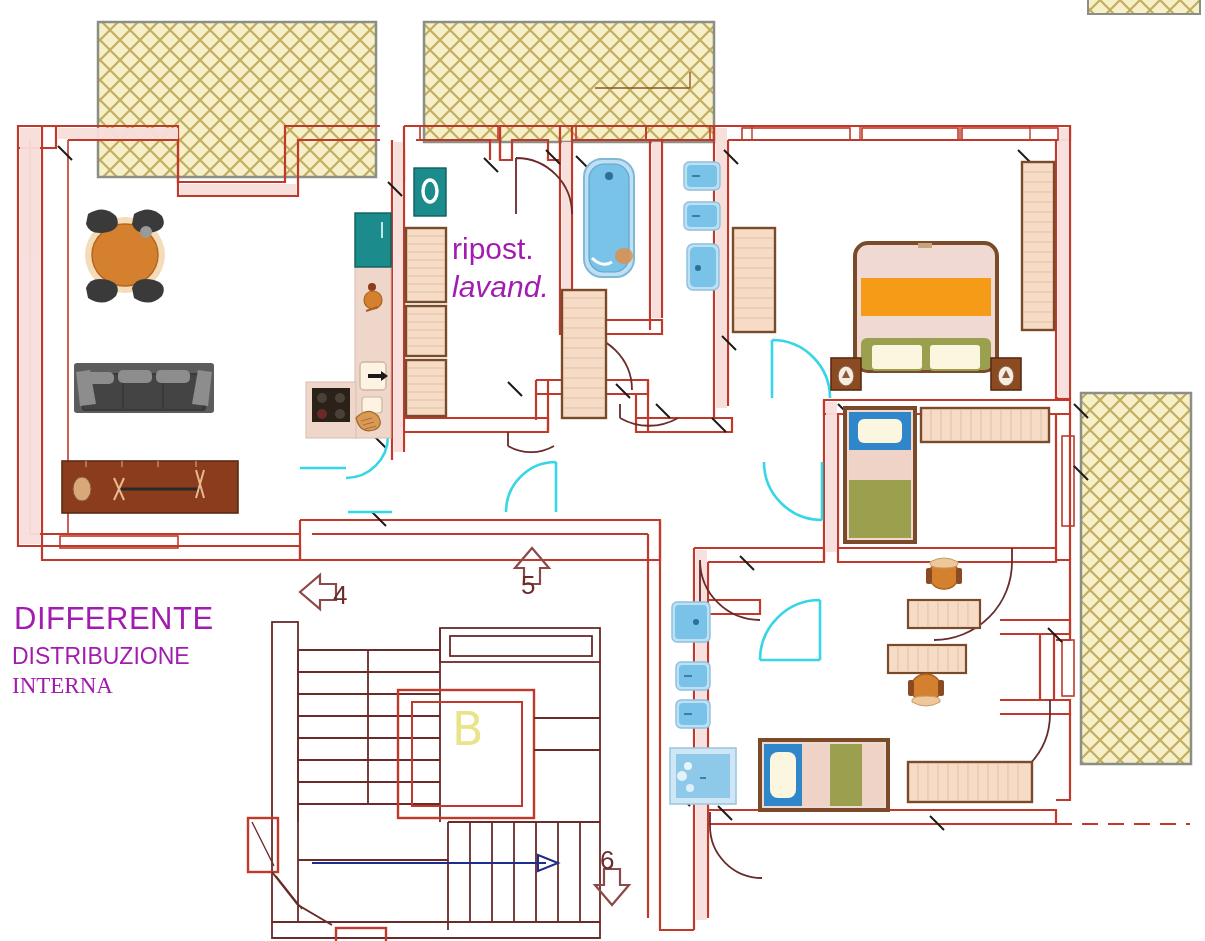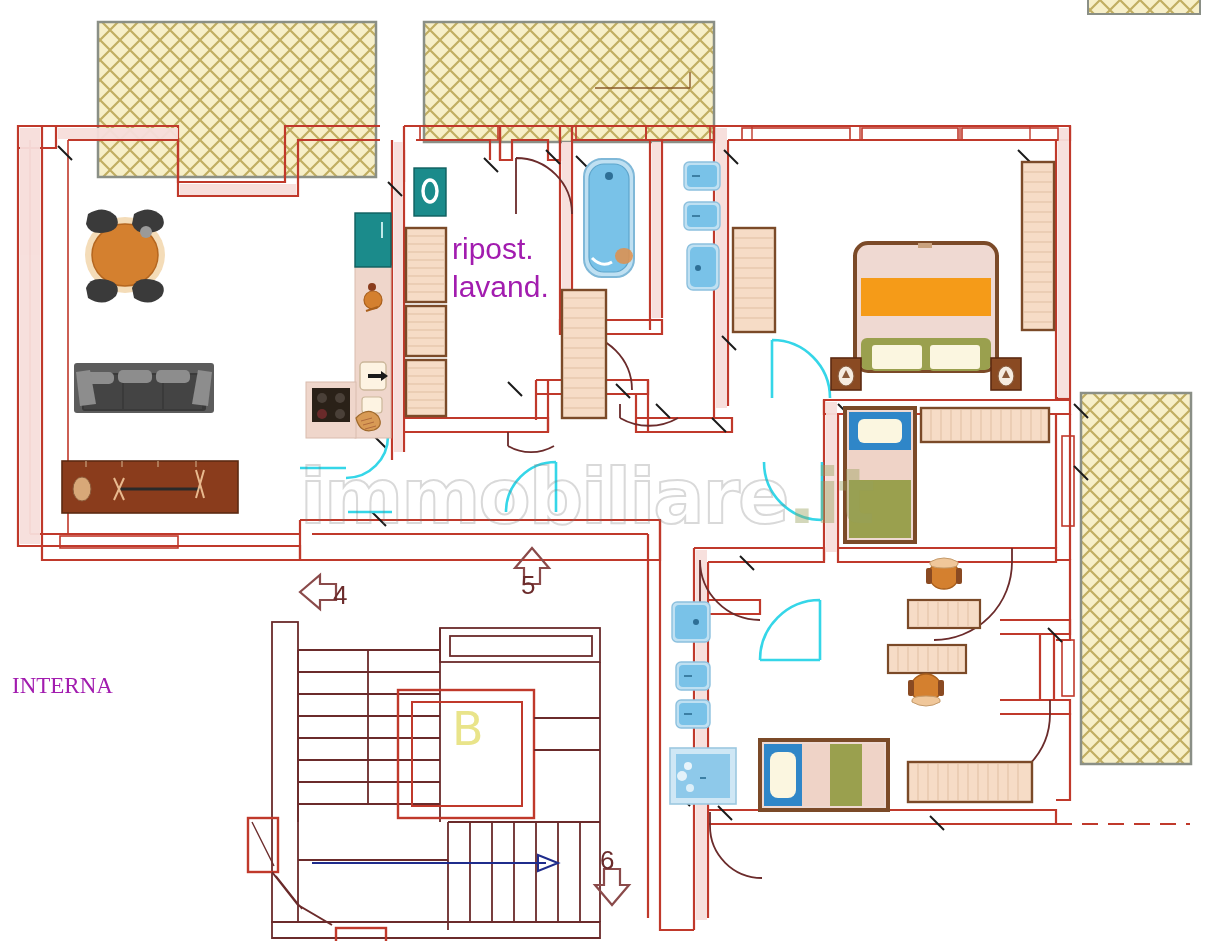--- a/index.html
+++ b/index.html
@@ -5,21 +5,21 @@
 <style>
   html,body{margin:0;padding:0;background:#ffffff;}
   body{font-family:"Liberation Sans",sans-serif;}
   #plan{position:relative;width:1205px;height:941px;background:#ffffff;overflow:hidden;}
   .lyr{position:absolute;left:0;top:0;width:1205px;height:941px;}
   svg.lyr{pointer-events:none;}
 
   
   .lbl{position:absolute;color:#a21caf;white-space:nowrap;}
   #lbl-ripost{left:452px;top:232px;font-size:30px;}
-  #lbl-lavand{left:452px;top:270px;font-size:30px;}
+  #lbl-lavand{left:452px;top:270px;font-size:30px;font-style:italic;}
   #txt-differente{left:14px;top:601px;font-size:31px;letter-spacing:.5px;}
   #txt-distrib{left:12px;top:643px;font-size:23px;}
   #txt-interna{left:12px;top:673px;font-size:23px;font-family:Liberation Serif, serif;}
   .arrow-num{position:absolute;font-size:26px;color:#6b2b2b;}
   #num4{left:333px;top:580px;}
   #num5{left:521px;top:570px;}
   #num6{left:600px;top:845px;}
 
   
   #watermark{
@@ -545,21 +545,22 @@
     <g fill="none" stroke="#8a4a4a" stroke-width="2.2">
       <path d="M300,592 L320,575 L320,584 L336,584 L336,600 L320,600 L320,609 Z"></path>
       <path d="M532,548 L549,568 L540,568 L540,584 L524,584 L524,568 L515,568 Z"></path>
       <path d="M612,905 L595,885 L604,885 L604,869 L620,869 L620,885 L629,885 Z"></path>
     </g>
   </svg>
 
   <div class="lbl" id="lbl-ripost">ripost.</div>
   <div class="lbl" id="lbl-lavand">lavand.</div>
 
+  <div class="lbl" id="txt-differente">DIFFERENTE</div>
+  <div class="lbl" id="txt-distrib">DISTRIBUZIONE</div>
   <div class="lbl" id="txt-interna">INTERNA</div>
 
   <div class="arrow-num" id="num4">4</div>
   <div class="arrow-num" id="num5">5</div>
   <div class="arrow-num" id="num6">6</div>
 
-  <div id="watermark"><span>immobiliare</span><span class="dotit">.it</span></div>
 
 </div>
 
 </body></html>

